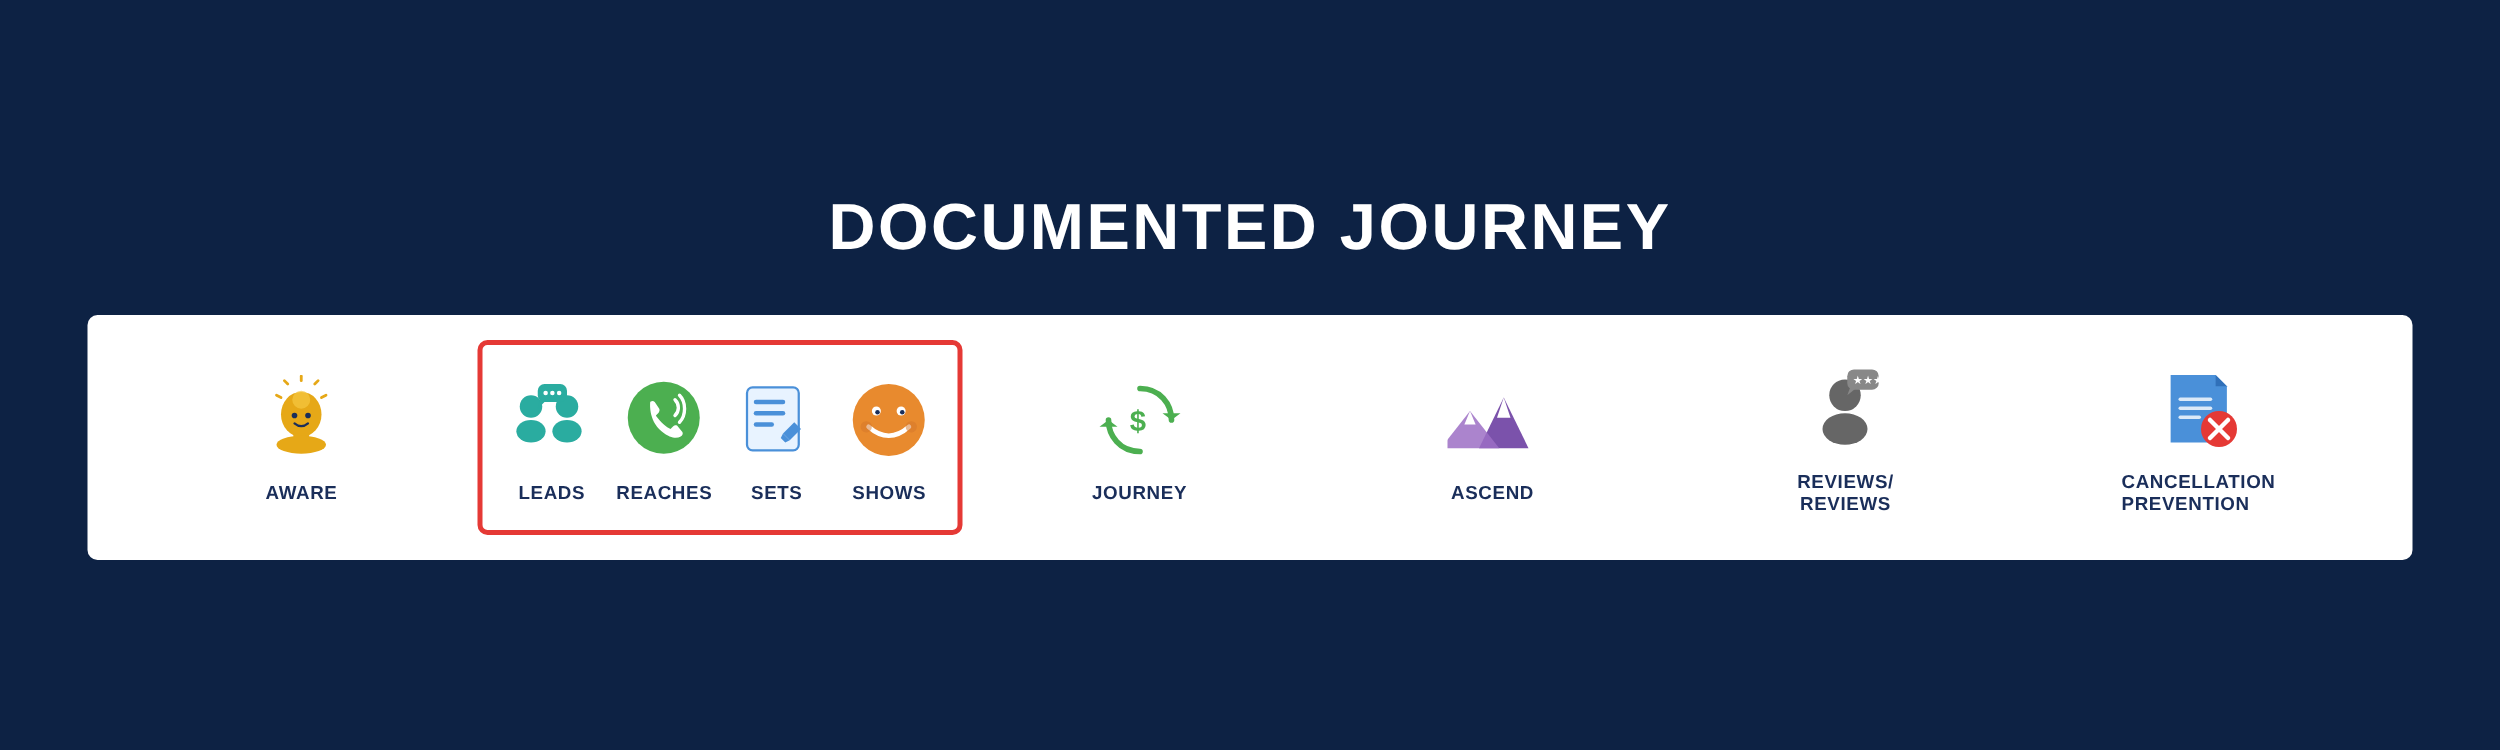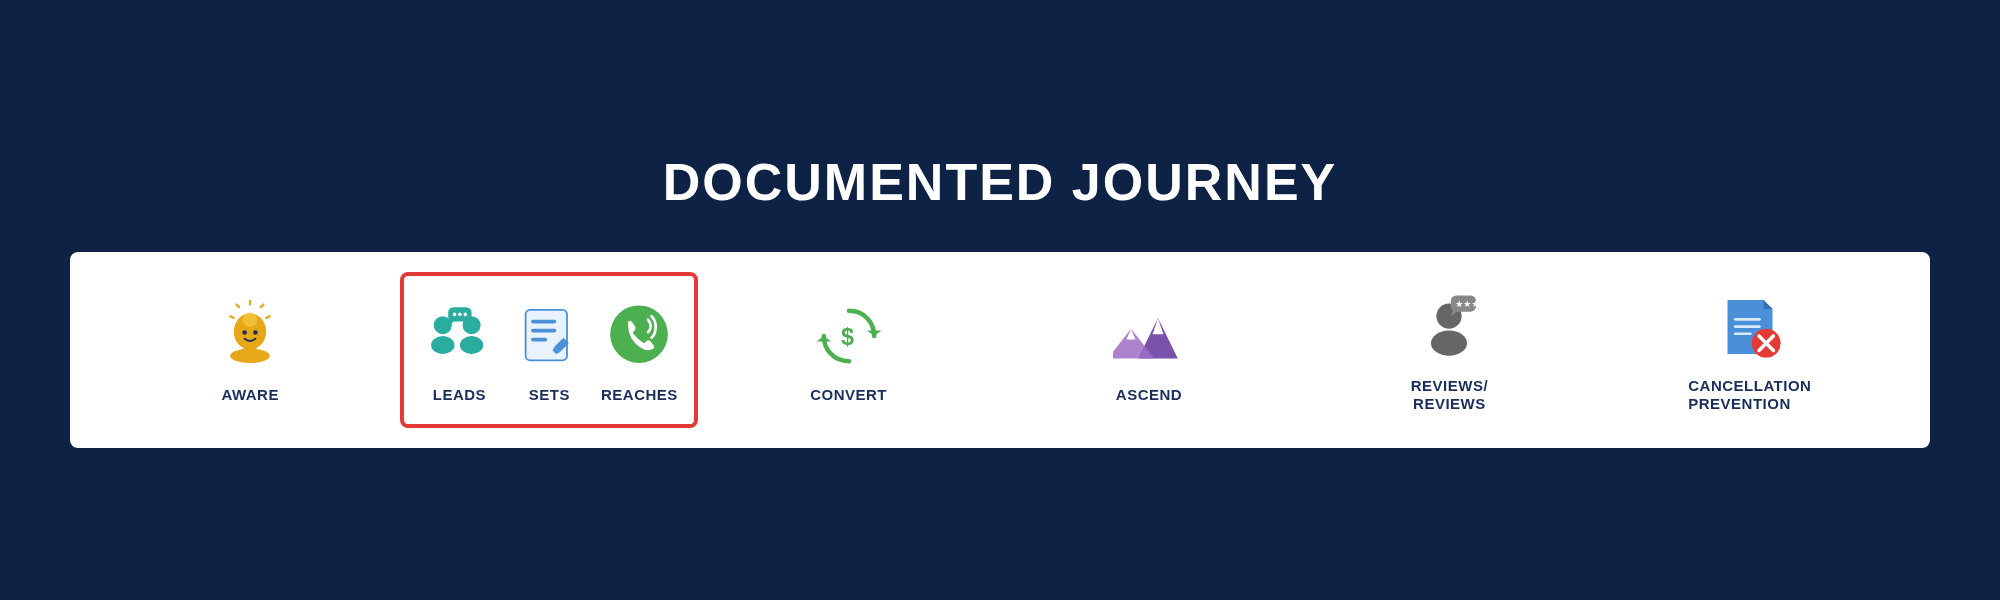--- a/index.html
+++ b/index.html
@@ -127,65 +127,84 @@
           <circle cx="47" cy="16" r="2" fill="white"></circle>
         </svg>
       </div>
       <div class="step-label">LEADS</div>
     </div>
 
     <div class="step">
       <div class="icon-wrapper">
         <svg viewBox="0 0 80 80" xmlns="http://www.w3.org/2000/svg">
 
+          <circle cx="40" cy="38" r="32" fill="#4caf50"></circle>
+
+          <path d="M28 24 C28 24 30 22 32 24 L36 30 C36 30 37 32 35 34 L33 36 C33 36 38 44 46 48 L48 46 C50 44 52 45 52 45 L56 50 C58 52 56 54 56 54 C56 54 50 60 38 50 C26 40 28 24 28 24Z" fill="white"></path>
+
+          <path d="M50 22 C54 26 54 32 50 36" stroke="white" stroke-width="3" fill="none" stroke-linecap="round"></path>
+          <path d="M54 18 C60 24 60 36 54 42" stroke="white" stroke-width="3" fill="none" stroke-linecap="round"></path>
+        </svg>
+      </div>
+      <div class="step-label">REACHES</div>
+    </div>
+
+    <div class="step">
+      <div class="icon-wrapper">
+        <svg viewBox="0 0 80 80" xmlns="http://www.w3.org/2000/svg">
+
           <rect x="15" y="12" width="44" height="54" rx="4" fill="none" stroke="#4a90d9" stroke-width="4"></rect>
           <rect x="15" y="12" width="44" height="54" rx="4" fill="#e8f3ff"></rect>
 
           <rect x="20" y="22" width="28" height="4" rx="2" fill="#4a90d9"></rect>
           <rect x="20" y="32" width="28" height="4" rx="2" fill="#4a90d9"></rect>
           <rect x="20" y="42" width="18" height="4" rx="2" fill="#4a90d9"></rect>
 
           <path d="M46 52 L56 42 L62 48 L52 58 Z" fill="#4a90d9"></path>
           <path d="M44 56 L46 52 L52 58 L48 60 Z" fill="#4a90d9"></path>
         </svg>
       </div>
       <div class="step-label">SETS</div>
     </div>
 
     <div class="step">
       <div class="icon-wrapper">
         <svg viewBox="0 0 80 80" xmlns="http://www.w3.org/2000/svg">
 
-          <circle cx="40" cy="38" r="32" fill="#4caf50"></circle>
-
-          <path d="M28 24 C28 24 30 22 32 24 L36 30 C36 30 37 32 35 34 L33 36 C33 36 38 44 46 48 L48 46 C50 44 52 45 52 45 L56 50 C58 52 56 54 56 54 C56 54 50 60 38 50 C26 40 28 24 28 24Z" fill="white"></path>
-
-          <path d="M50 22 C54 26 54 32 50 36" stroke="white" stroke-width="3" fill="none" stroke-linecap="round"></path>
-          <path d="M54 18 C60 24 60 36 54 42" stroke="white" stroke-width="3" fill="none" stroke-linecap="round"></path>
-        </svg>
-      </div>
-      <div class="step-label">REACHES</div>
-    </div>
-
+          <circle cx="40" cy="40" r="32" fill="#e88a2e"></circle>
+
+          <circle cx="29" cy="32" r="4" fill="white"></circle>
+          <circle cx="51" cy="32" r="4" fill="white"></circle>
+          <circle cx="30" cy="33" r="2" fill="#1a2e5a"></circle>
+          <circle cx="52" cy="33" r="2" fill="#1a2e5a"></circle>
+
+          <path d="M22 46 Q40 62 58 46" stroke="white" stroke-width="4" fill="none" stroke-linecap="round"></path>
+
+          <circle cx="20" cy="46" r="5" fill="#d4752a" opacity="0.5"></circle>
+          <circle cx="60" cy="46" r="5" fill="#d4752a" opacity="0.5"></circle>
+        </svg>
+      </div>
+      <div class="step-label">SHOWS</div>
+    </div>
 
   </div>
 
   <div class="step">
     <div class="icon-wrapper">
       <svg viewBox="0 0 80 80" xmlns="http://www.w3.org/2000/svg">
 
         <path d="M40 12 C58 12 68 26 68 40" stroke="#4caf50" stroke-width="5" fill="none" stroke-linecap="round"></path>
         <polygon points="68,40 60,34 76,34" fill="#4caf50"></polygon>
         <path d="M40 68 C22 68 12 54 12 40" stroke="#4caf50" stroke-width="5" fill="none" stroke-linecap="round"></path>
         <polygon points="12,40 20,46 4,46" fill="#4caf50"></polygon>
 
         <text x="31" y="50" font-size="26" font-weight="bold" fill="#4caf50">$</text>
       </svg>
     </div>
-    <div class="step-label">CONVERT</div>
+    <div class="step-label">JOURNEY</div>
   </div>
 
   <div class="step">
     <div class="icon-wrapper">
       <svg viewBox="0 0 80 80" xmlns="http://www.w3.org/2000/svg">
 
         <polygon points="50,20 72,65 28,65" fill="#7b52ab"></polygon>
 
         <polygon points="20,32 46,65 -6,65" fill="#9c6fc4" opacity="0.85"></polygon>
 

